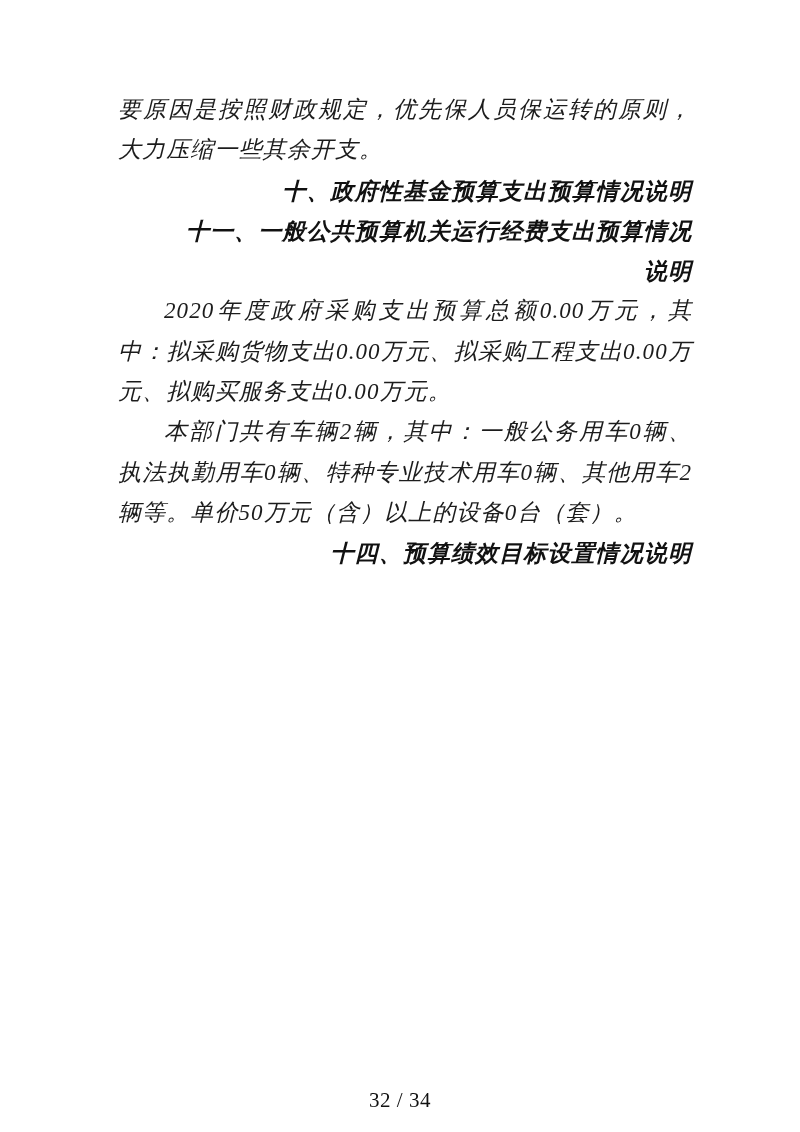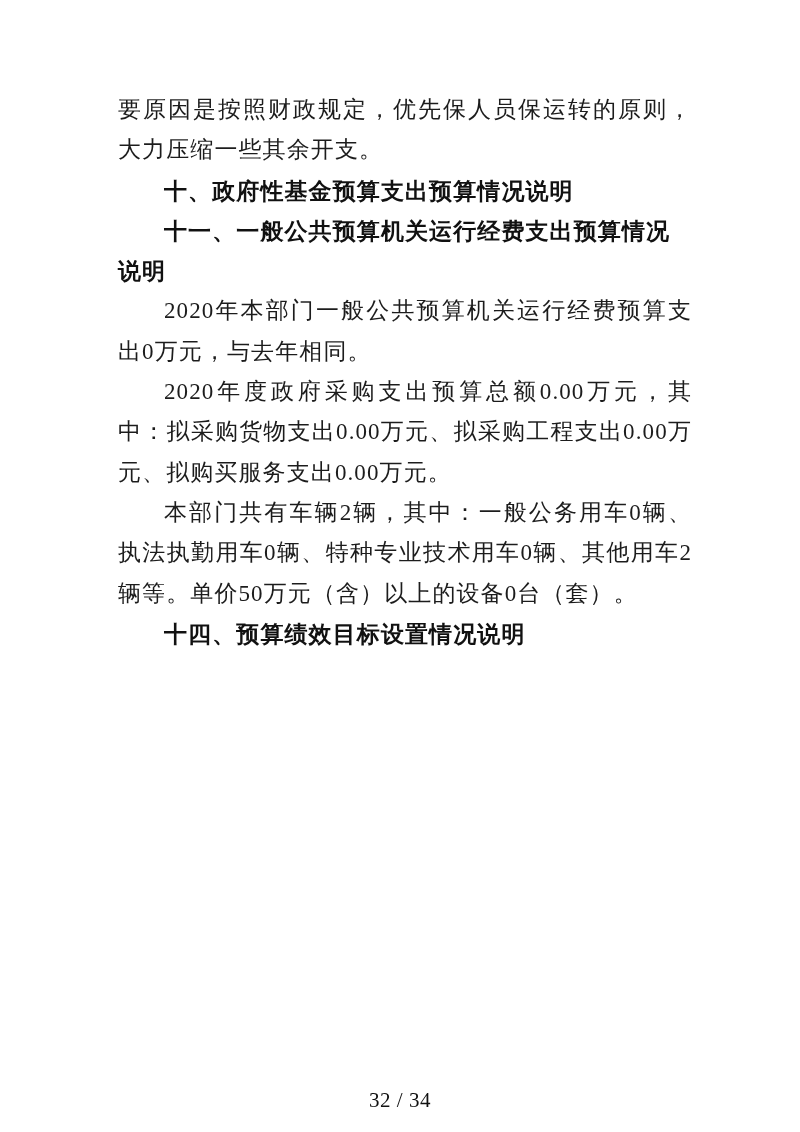--- a/index.html
+++ b/index.html
@@ -23,34 +23,35 @@
   }
   .content p {
     margin: 0;
     padding: 0;
     font-size: 23px;
     line-height: 40.3px;
     letter-spacing: 1.1px;
     color: #1c1c1c;
     text-align: justify;
     text-justify: inter-ideograph;
+    font-style: italic;
   }
   .content p.body {
     font-family: "Liberation Serif", "DejaVu Serif", serif;
     text-indent: 2em;
   }
   .content p.body.no-indent {
     text-indent: 0;
   }
   .content p.heading {
     font-family: "Liberation Sans", "DejaVu Sans", sans-serif;
     font-weight: bold;
     color: #111111;
     text-indent: 2em;
-    text-align: left;
+    text-align: right;
   }
   .footer {
     position: absolute;
     top: 1088px;
     left: 0;
     width: 800px;
     text-align: center;
   }
   .footer span {
     font-family: "Liberation Serif", "DejaVu Serif", serif;
@@ -61,21 +62,20 @@
   }
 </style>
 </head>
 <body>
 
 <div class="page">
   <main class="content">
       <p class="body no-indent">要原因是按照财政规定，优先保人员保运转的原则，大力压缩一些其余开支。</p>
       <p class="heading">十、政府性基金预算支出预算情况说明</p>
       <p class="heading">十一、一般公共预算机关运行经费支出预算情况说明</p>
-      <p class="body">2020年本部门一般公共预算机关运行经费预算支出0万元，与去年相同。</p>
       <p class="body">2020年度政府采购支出预算总额0.00万元，其中：拟采购货物支出0.00万元、拟采购工程支出0.00万元、拟购买服务支出0.00万元。</p>
       <p class="body">本部门共有车辆2辆，其中：一般公务用车0辆、执法执勤用车0辆、特种专业技术用车0辆、其他用车2辆等。单价50万元（含）以上的设备0台（套）。</p>
       <p class="heading">十四、预算绩效目标设置情况说明</p>
     </main>
   <footer class="footer">
     <span>32 / 34</span>
   </footer>
 </div>
 
 </body></html>

